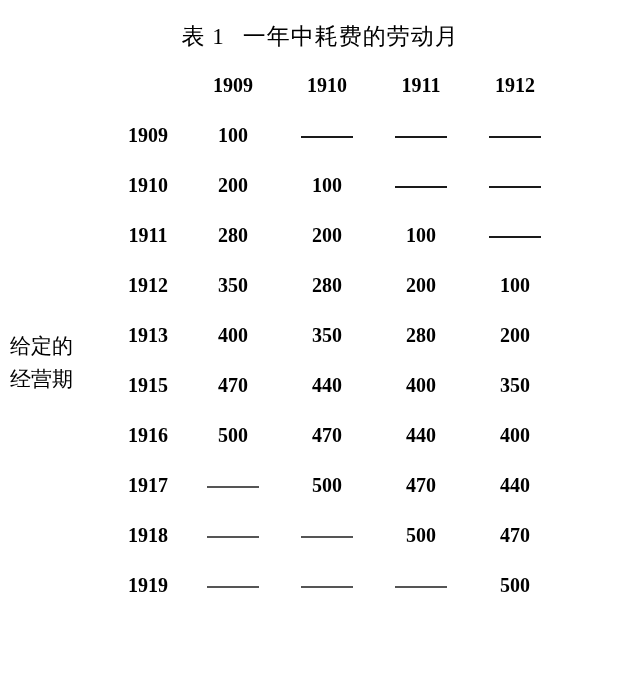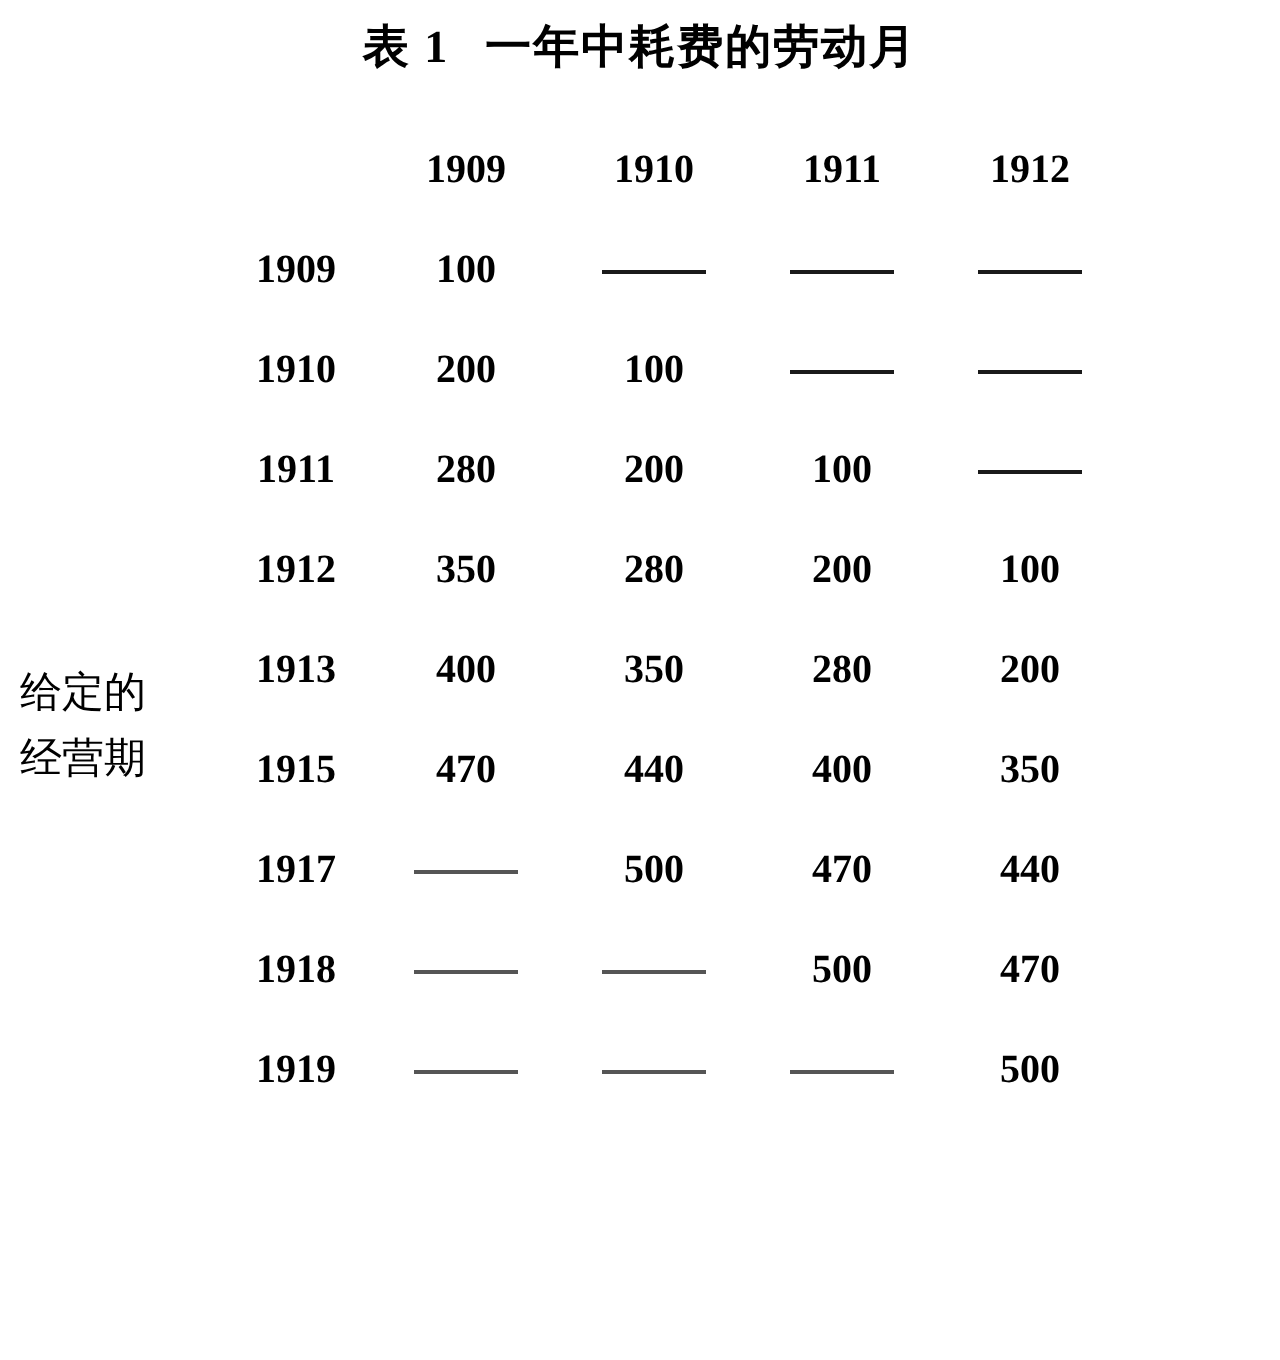--- a/index.html
+++ b/index.html
@@ -15,26 +15,26 @@
     overflow: hidden;
     position: relative;
   }
   .page {
     position: relative;
     width: 640px;
     height: 680px;
   }
   .title {
     position: absolute;
-    top: 8px;
+    top: 21px;
     left: 0;
     width: 640px;
     text-align: center;
     font-size: 23px;
-    font-weight: bold;
+    font-weight: normal;
     letter-spacing: 1px;
   }
   .title .t-num {
     margin-right: 18px;
   }
   table.matrix {
     position: absolute;
     top: 60px;
     left: 110px;
     border-collapse: collapse;
@@ -150,20 +150,27 @@
         <td class="cell">200</td>
       </tr>
       <tr>
         <td class="rowhead">1915</td>
         <td class="cell">470</td>
         <td class="cell">440</td>
         <td class="cell">400</td>
         <td class="cell">350</td>
       </tr>
       <tr>
+        <td class="rowhead">1916</td>
+        <td class="cell">500</td>
+        <td class="cell">470</td>
+        <td class="cell">440</td>
+        <td class="cell">400</td>
+      </tr>
+      <tr>
         <td class="rowhead">1917</td>
         <td class="cell"><span class="dash light"></span></td>
         <td class="cell">500</td>
         <td class="cell">470</td>
         <td class="cell">440</td>
       </tr>
       <tr>
         <td class="rowhead">1918</td>
         <td class="cell"><span class="dash light"></span></td>
         <td class="cell"><span class="dash light"></span></td>

